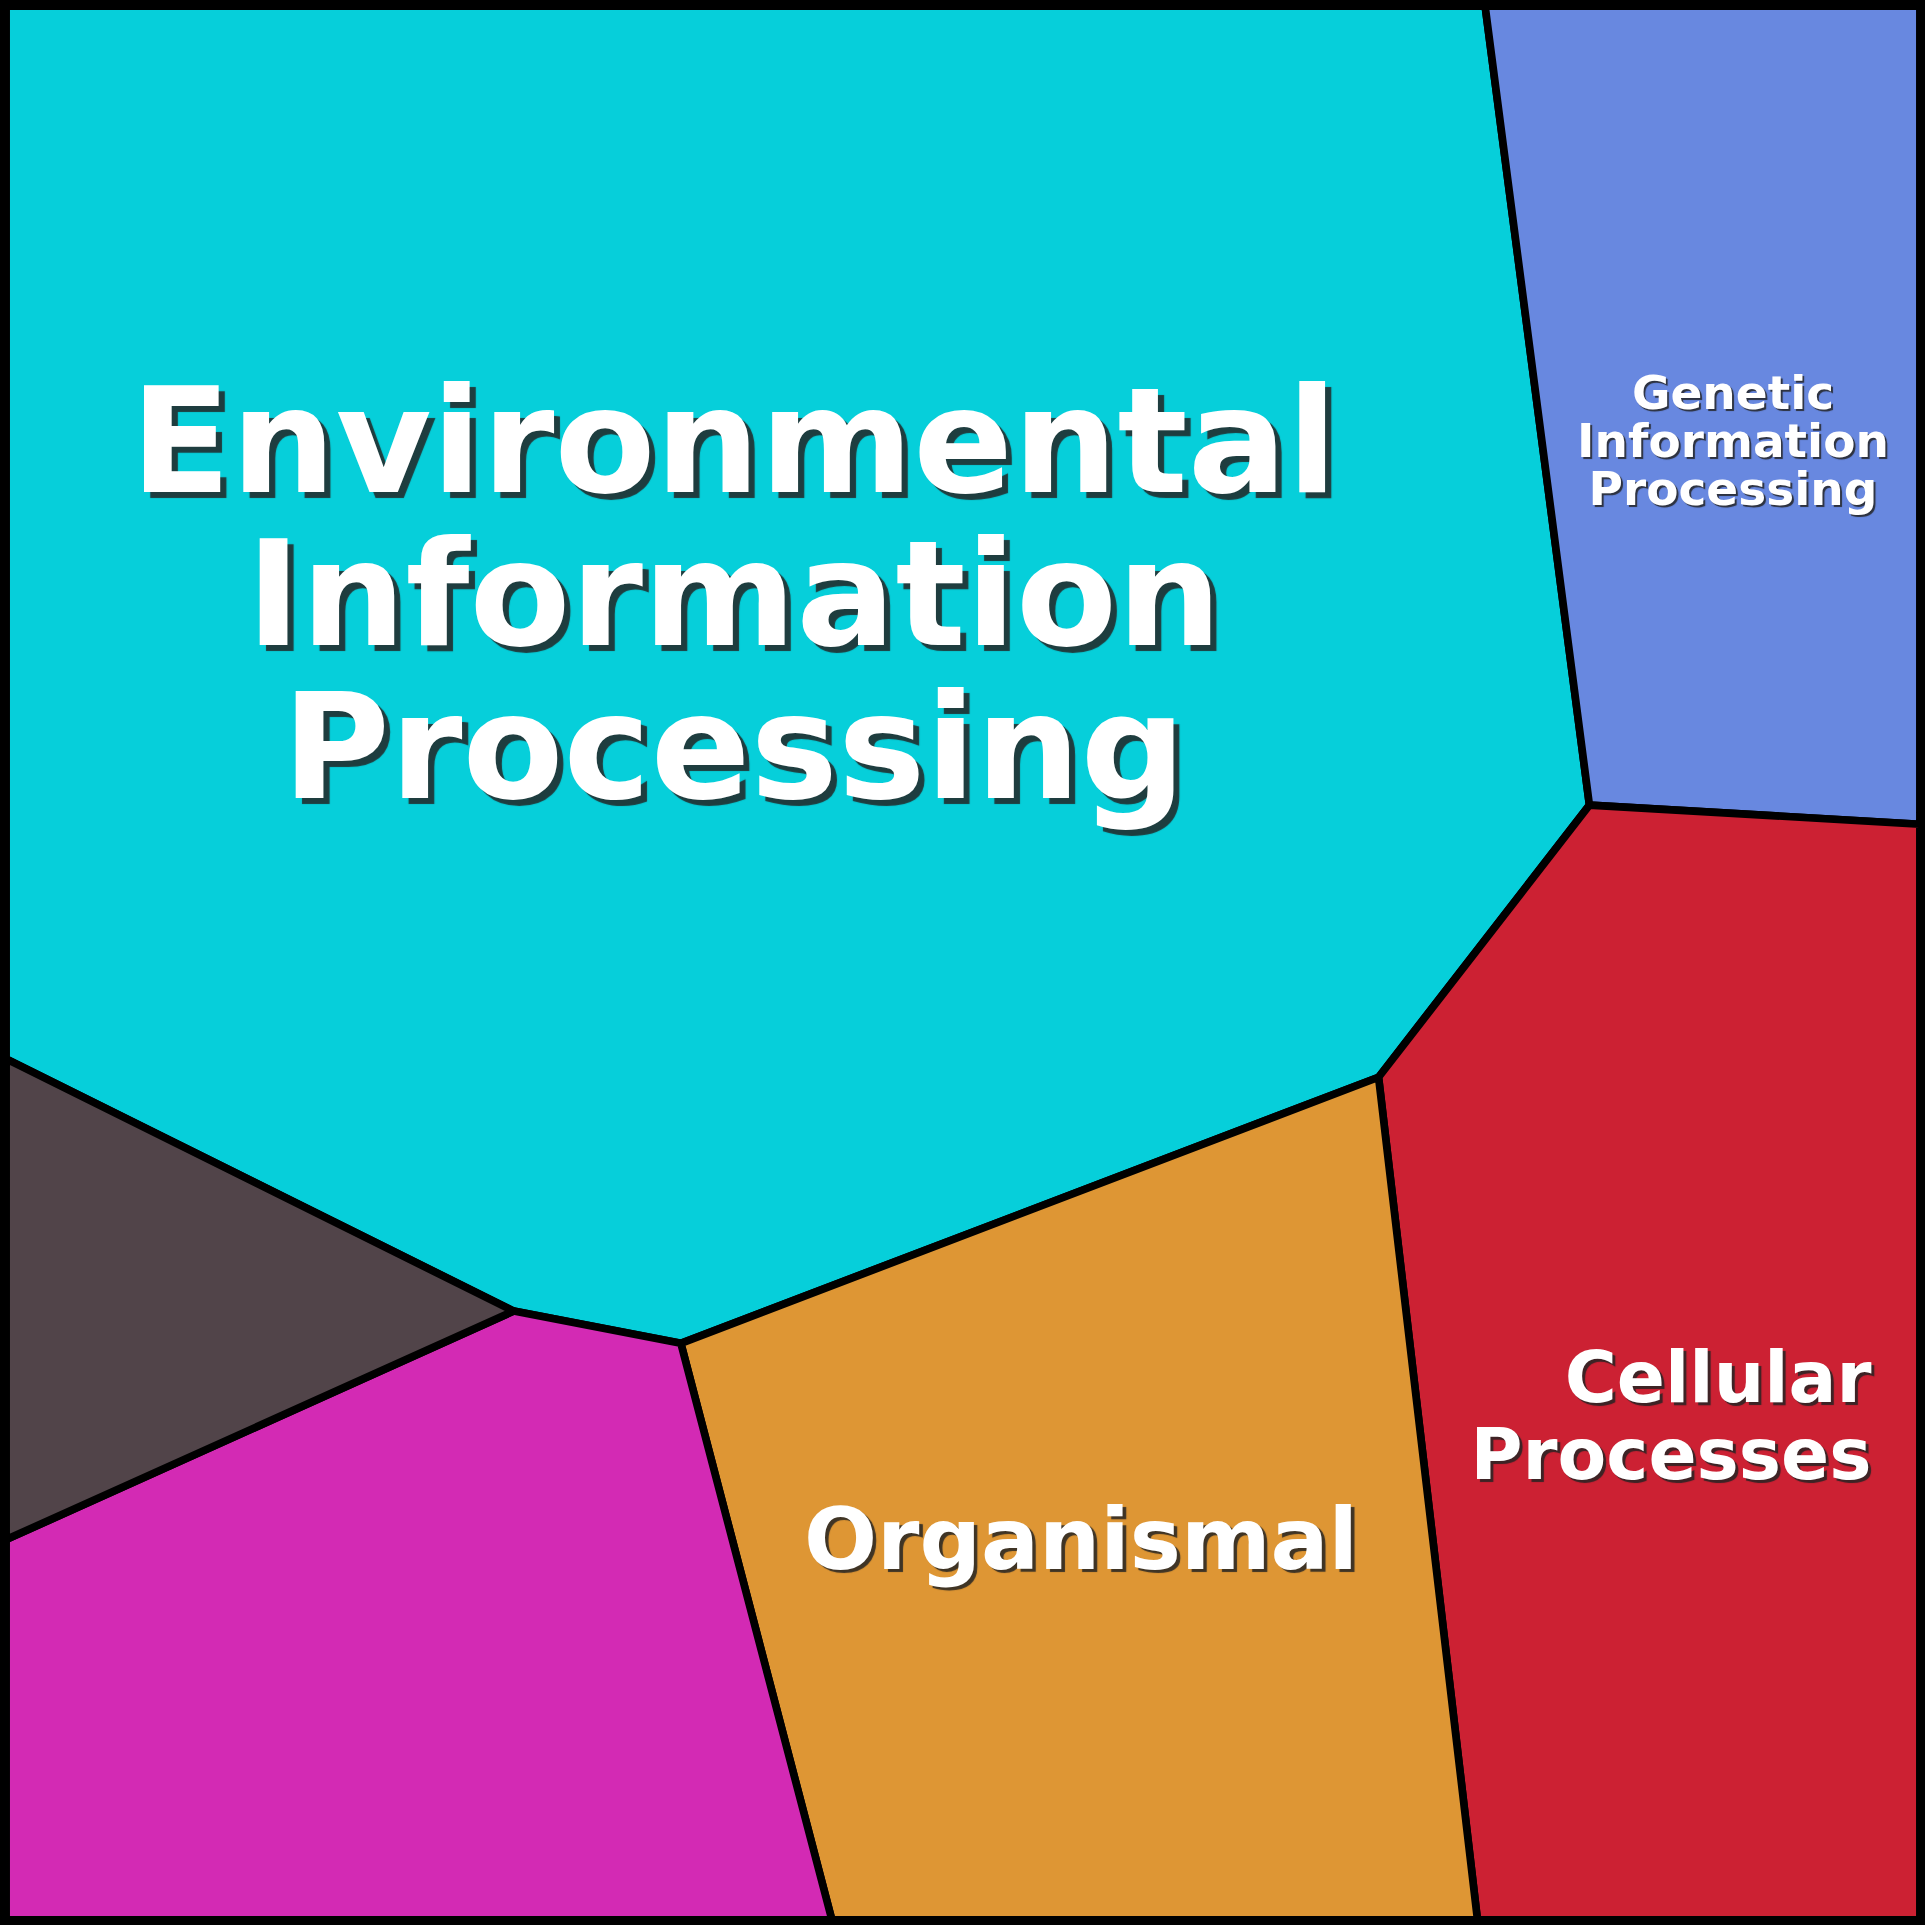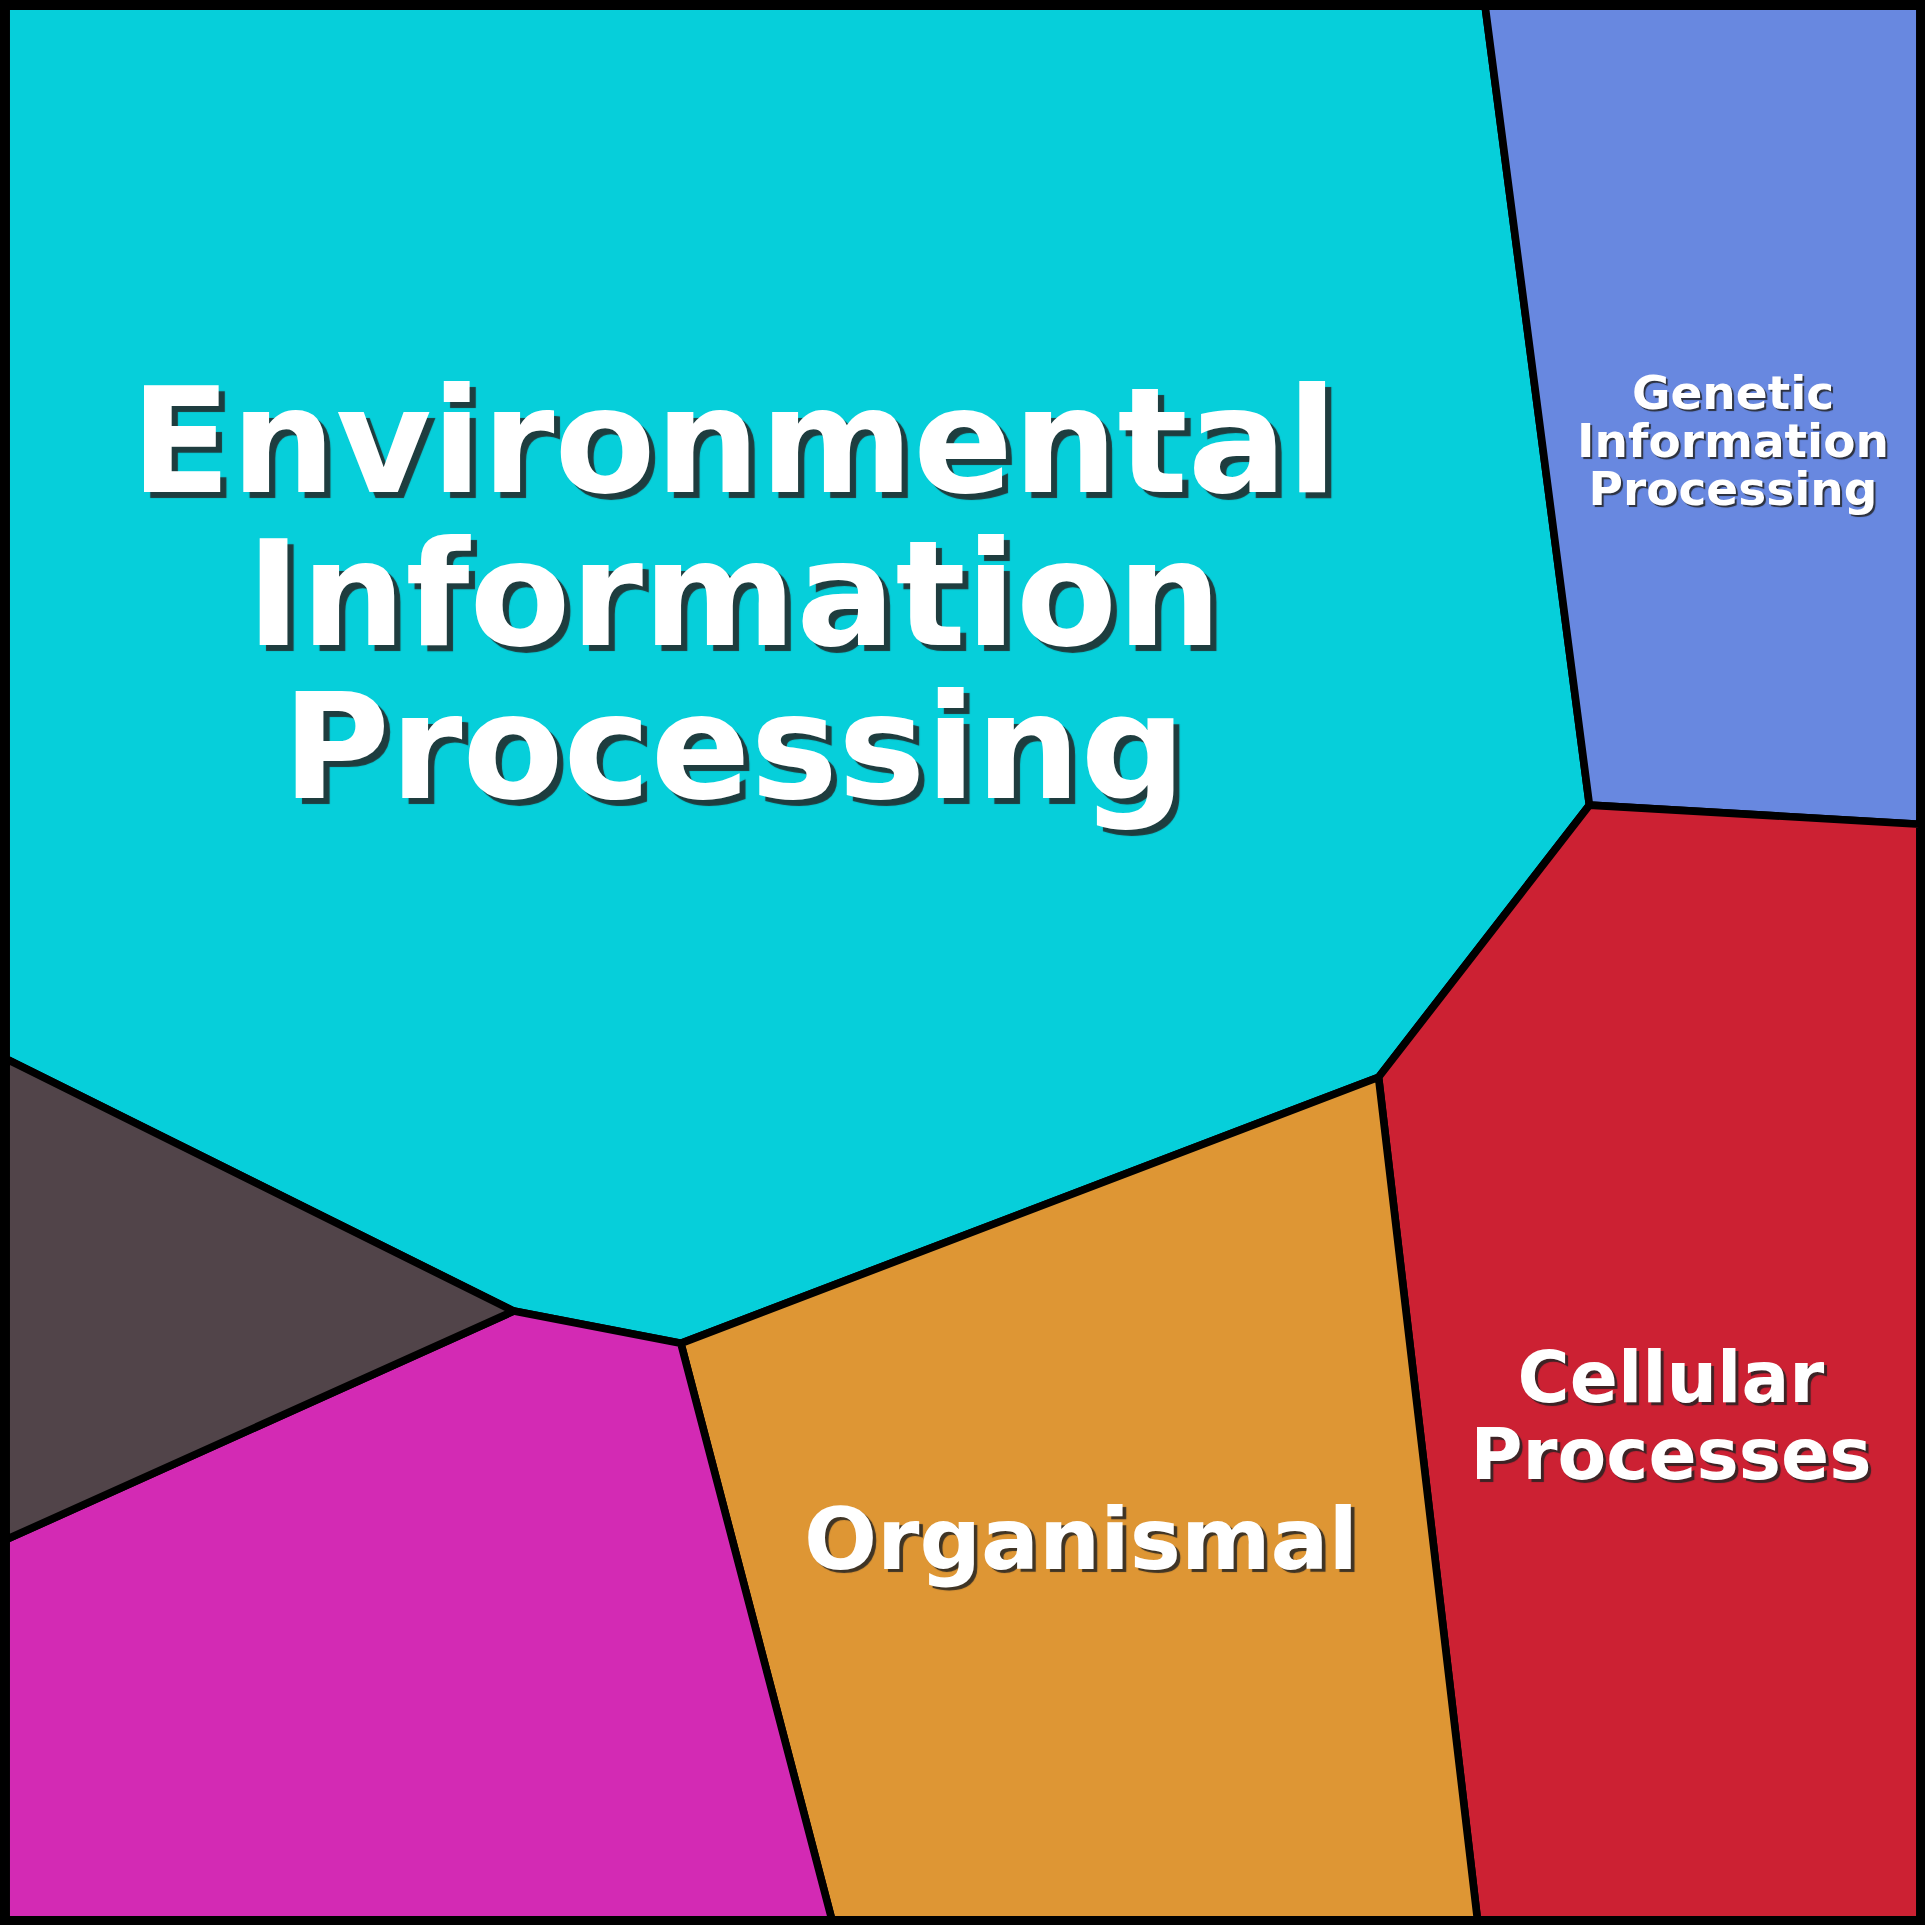--- a/index.html
+++ b/index.html
@@ -40,21 +40,21 @@
     text-align: center;
     white-space: pre-line;
     text-shadow: 0.042em 0.042em 0.8px rgba(35, 35, 35, 0.85);
     pointer-events: none;
   }
   .label-env { left: 734px;  top: 594px;  font-size: 147px; line-height: 153px; }
   .label-gen { left: 1733px; top: 399px;  font-size: 47px;  line-height: 48px; margin-top: 42px; }
   .label-hum { left: 186px;  top: 1318px; font-size: 53px;  line-height: 53px; }
   .label-org { left: 359px;  top: 1698px; font-size: 90px; line-height: 92px; }
   .label-met { left: 1081px; top: 1539px; font-size: 86px; line-height: 87px; }
-  .label-cel { left: 1671px; top: 1416px; font-size: 71px;  line-height: 77px; }
+  .label-cel { left: 1671px; top: 1416px; font-size: 71px;  line-height: 77px; text-align: right; }
 </style>
 </head>
 <body>
 
 <div id="stage">
 
   <svg id="treemap-svg" width="1926" height="1926" viewBox="0 0 2512 2512" xmlns="http://www.w3.org/2000/svg">
 
     <rect x="0" y="0" width="2512" height="2512" fill="#000000"></rect>
 

